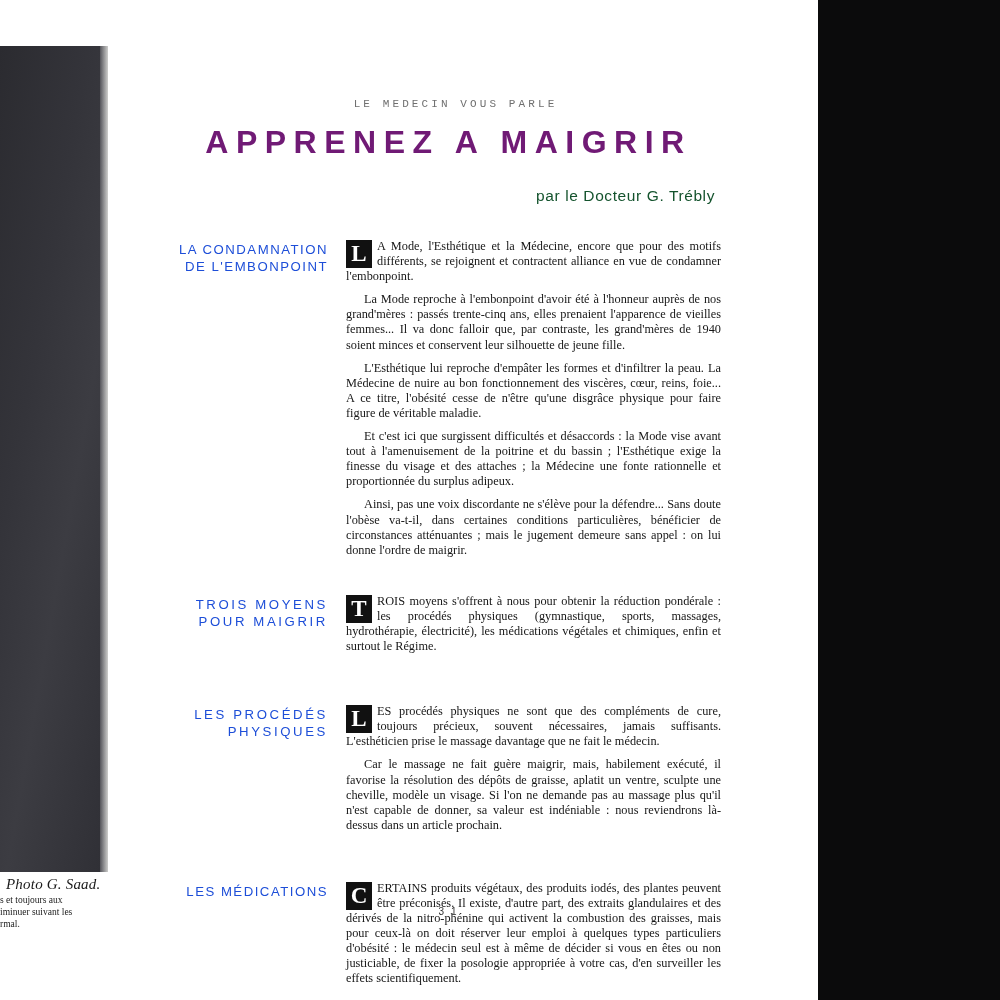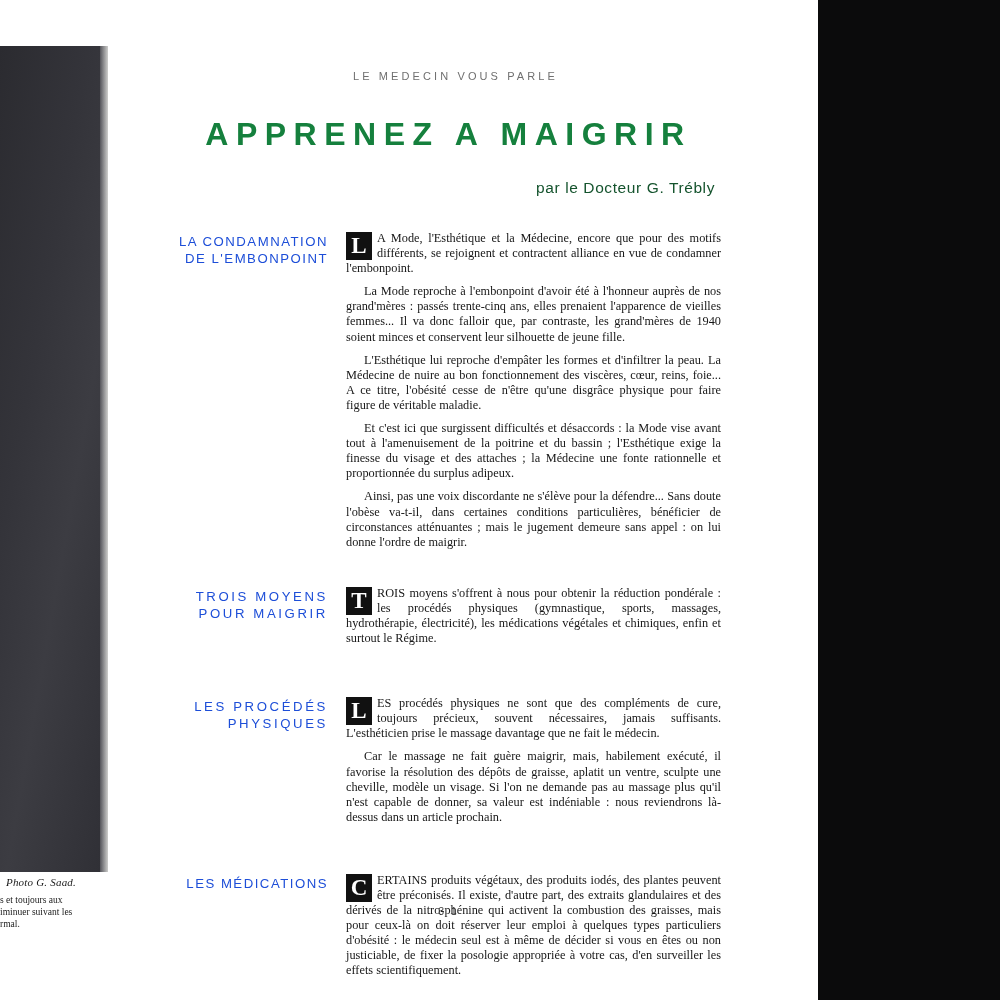--- a/index.html
+++ b/index.html
@@ -47,21 +47,21 @@
     background: linear-gradient(90deg, #5a5a60 0%, #e9e9e6 100%);
     opacity: .85;
   }
   .plate-caption {
     position: absolute;
     left: 6px;
     top: 876px;
     width: 110px;
     font-family: "Liberation Serif", serif;
     font-style: italic;
-    font-size: 11px;
+    font-size: 15px;
     color: #1a1a1a;
     letter-spacing: .2px;
   }
   .plate-text {
     position: absolute;
     left: 0px;
     top: 894px;
     width: 104px;
     font-family: "Liberation Serif", serif;
     font-size: 9.5px;
@@ -80,34 +80,35 @@
 
   
   .article {
     position: absolute;
     left: 176px;
     top: 70px;
     width: 545px;
   }
   .kicker {
     text-align: center;
-    font-family: Liberation Sans, sans-serif;
+    font-family: Liberation Mono, monospace;
     font-size: 11px;
     letter-spacing: 3.1px;
     color: #6f6f6f;
     margin-left: 14px;
+    margin-top: 28px;
   }
   .headline {
-    margin-top: 34px;
+    margin-top: 14px;
     text-align: center;
     font-family: "Liberation Sans", sans-serif;
     font-weight: bold;
     font-size: 32px;
     letter-spacing: 7.5px;
-    color: #15803d;
+    color: #701a75;
   }
   .byline {
     margin-top: 26px;
     text-align: right;
     font-family: "Liberation Sans", sans-serif;
     font-size: 15.5px;
     letter-spacing: .6px;
     color: #14532d;
     padding-right: 6px;
   }

